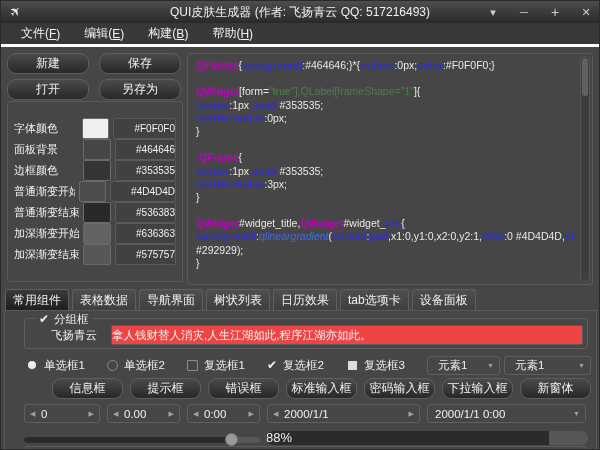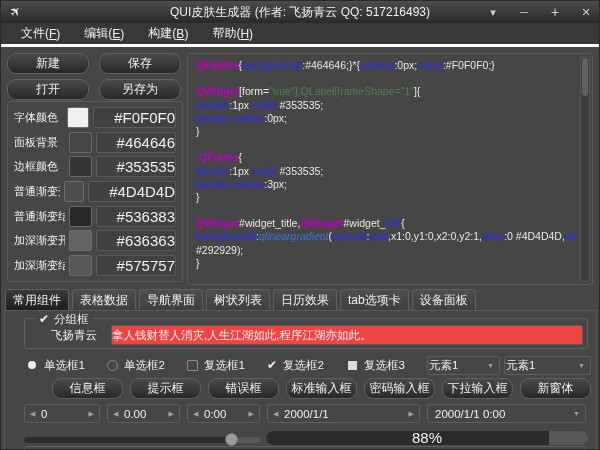--- a/index.html
+++ b/index.html
@@ -29,26 +29,26 @@
   .mn { text-decoration:underline; }
 
   
   .tool-grid { position:absolute; left:6px; top:52px; width:176px;
     display:grid; grid-template-columns:82px 82px; gap:5px 10px; }
   .btn { height:21px; border:1px solid #5f5f5f; border-radius:9px;
     background:linear-gradient(180deg,#4a4a4a,#282828);
     color:#F0F0F0; font-size:12px; display:flex; align-items:center; justify-content:center; cursor:default; }
   .color-frame { position:absolute; left:6px; top:100px; width:176px; height:181px;
     border:1px solid #5a5a5a; border-radius:3px; padding:5px 6px;
-    display:flex; flex-direction:column; justify-content:space-between; }
+    display:flex; flex-direction:column; justify-content:center; }
   .color-row { display:flex; align-items:center; height:21px; gap:4px; }
   .color-label { width:67px; font-size:11px; white-space:nowrap; overflow:hidden; }
   .swatch { width:29px; height:21px; border:1px solid #6a6a6a; border-radius:2px; }
   .hex-box { flex:1; height:21px; background:#414141; border:1px solid #5a5a5a; border-radius:2px;
-    font-size:15px; line-height:19px; padding-left:20px; color:#F0F0F0; }
+    font-size:10px; line-height:19px; padding-left:20px; color:#F0F0F0; }
 
   
   .editor { position:absolute; left:186px; top:52px; width:406px; height:232px;
     border:1px solid #5a5a5a; border-radius:3px; background:#464646; overflow:hidden; }
   .editor-content { position:absolute; left:8px; top:5px; right:16px; bottom:0; overflow:hidden;
     font-size:10.5px; line-height:13.2px; white-space:nowrap; }
   .code-line { height:13.2px; }
   .tok-sel { color:#C000C0; font-weight:bold; }
   .tok-kw  { color:#3232C8; font-weight:bold; }
   .tok-str { color:#3C8C3C; }
@@ -83,21 +83,21 @@
   .ctl { position:absolute; display:flex; align-items:center; gap:6px; font-size:11.5px; height:19px; }
   .radio-ind { width:11px; height:11px; border-radius:50%; position:relative; }
   .radio-on  { background:transparent; }
   .radio-on::after { content:""; position:absolute; left:1px; top:1px; width:8px; height:8px;
     border-radius:50%; background:#ECECEC; }
   .radio-off { border:1px solid #8c8c8c; }
   .chk-off { width:11px; height:11px; border:1px solid #8c8c8c; border-radius:1px; }
   .chk-check { font-size:12px; color:#F0F0F0; line-height:11px; }
   .chk-partial { width:9px; height:9px; background:#DCDCDC; margin:1px; }
   .combo { position:absolute; height:19px; border:1px solid #5f5f5f; border-radius:3px;
-    background:#464646; font-size:11.5px; display:flex; align-items:center; padding-left:1px; }
+    background:#464646; font-size:11.5px; display:flex; align-items:center; padding-left:10px; }
   .combo .arrow { position:absolute; right:5px; font-size:7px; color:#94a0ac; }
 
   .btn-row { position:absolute; left:19px; top:67px; width:567px; height:21px; display:flex; gap:7px;padding-left:28px; }
   .btn-row .btn { flex:1; }
 
   .spin-row { position:absolute; left:19px; top:93px; right:10px; height:19px; display:flex; gap:7px; }
   .spin { position:relative; height:19px; border:1px solid #5f5f5f; border-radius:3px;
     background:#464646; font-size:11.5px; display:flex; align-items:center; padding-left:16px; }
   .spin .a-left  { position:absolute; left:5px; font-size:7px; color:#98a2ac; }
   .spin .a-right { position:absolute; right:5px; font-size:7px; color:#98a2ac; }
@@ -106,21 +106,21 @@
 
   .slider { position:absolute; left:19px; top:122px; width:236px; height:13px; }
   .slider-track { position:absolute; left:0; right:0; top:4px; height:6px; background:#575757; border-radius:3px; }
   .slider-fill  { position:absolute; left:0; top:4px; height:6px; background:#2b2b2b; border-radius:3px; }
   .slider-handle { position:absolute; top:0; width:13px; height:13px; border-radius:50%;
     background:#9a9a9a; border:1px solid #767676; }
 
   .progress { position:absolute; left:261px; top:120px; width:322px; height:14px;
     background:#575757; border-radius:7px; overflow:hidden; }
   .progress-fill { position:absolute; left:0; top:0; bottom:0; background:#2b2b2b; border-radius:7px 0 0 7px; }
-  .progress-label { position:absolute; width:100%; text-align:center; font-size:15px; line-height:14px; color:#F0F0F0; }
+  .progress-label { position:absolute; width:100%; font-size:13px; line-height:14px; color:#F0F0F0; }
 
   .textarea { position:absolute; left:19px; top:135px; right:10px; height:40px;
     border:1px solid #5f5f5f; border-radius:3px; background:#464646; overflow:hidden; }
 </style>
 </head>
 <body>
 
 <div class="window">
 
   <div class="titlebar">

